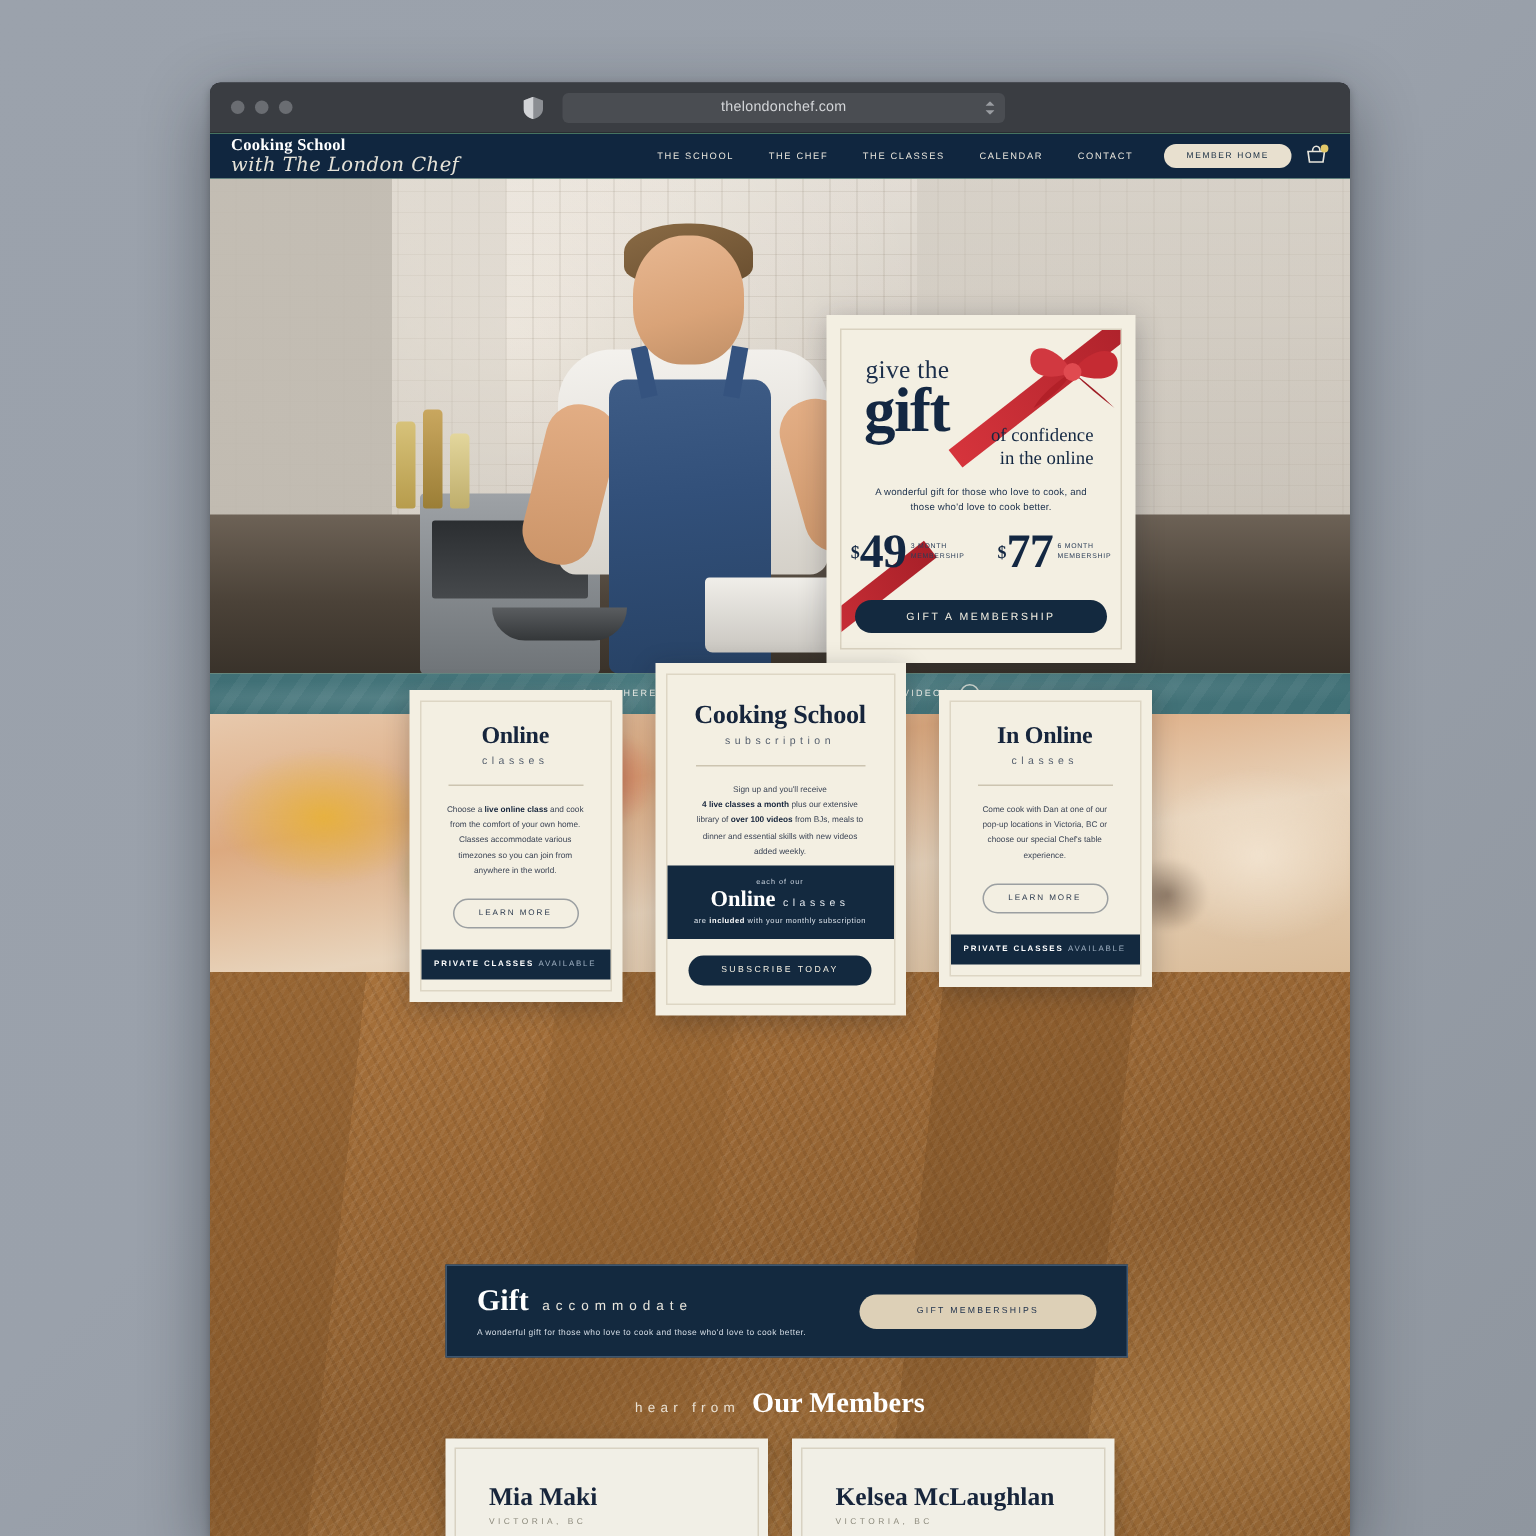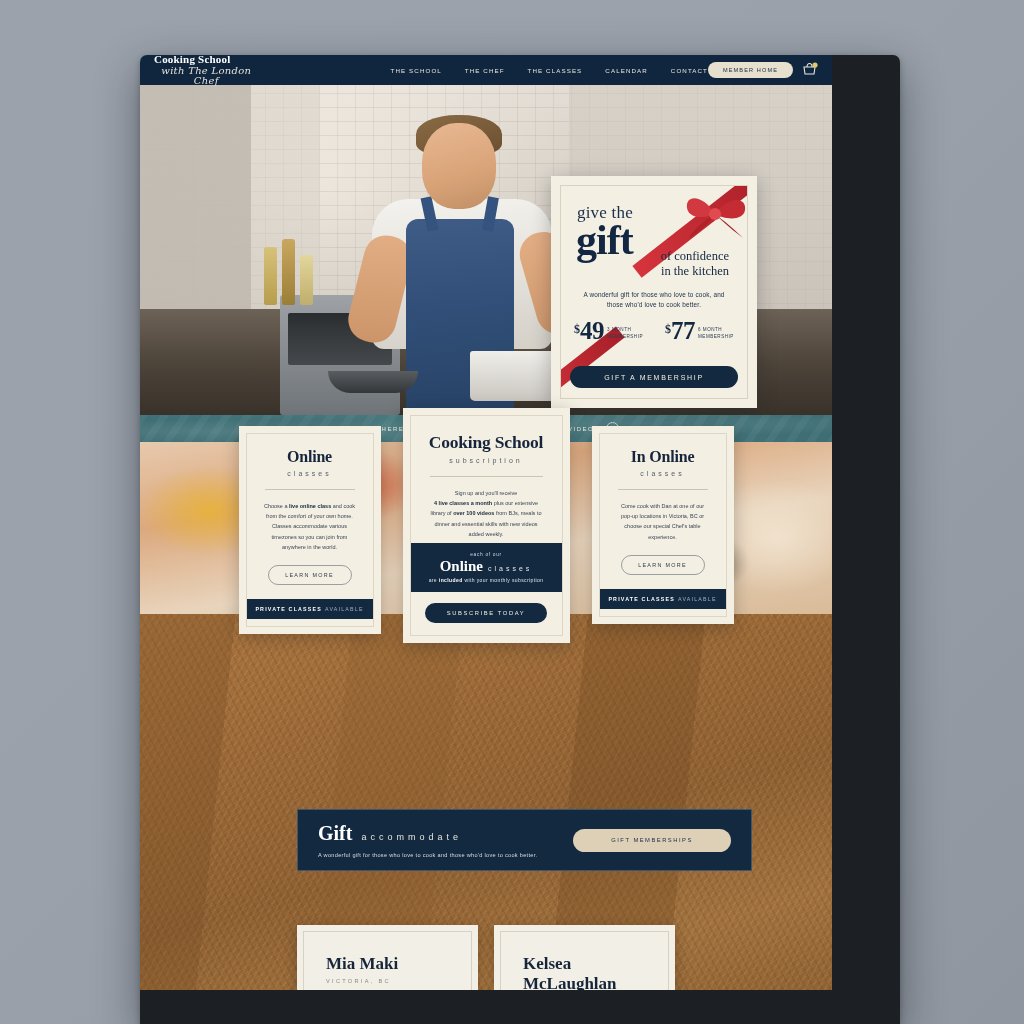--- a/index.html
+++ b/index.html
@@ -45,39 +45,39 @@
     display: flex; align-items: center; justify-content: center;
     color: #d3d5d8; font-size: 9.5px; letter-spacing: .2px;
   }
   .url-chev {
     position: absolute; right: 7px; top: 50%; transform: translateY(-50%);
     color: #9a9da2; font-size: 7px; line-height: 1;
     display:flex; flex-direction:column; gap:1px;
   }
 
   
-  .viewport { position: relative; width: 692px; height: 935px; overflow: hidden; background:#86efac; }
+  .viewport { position: relative; width: 760px; height: 935px; overflow: hidden; background:#86efac; }
 
   
   .sitenav {
     position: relative; z-index: 40;
     height: 30px;
     background: #10263f;
     display: flex; align-items: center;
     padding: 0 14px;
   }
   .logo { color: #fff; line-height: 1; }
   .logo-main {
     font-family: "Liberation Serif", serif;
     font-size: 11px; letter-spacing: .2px; font-weight: 700;
     display:block;
   }
   .logo-sub {
     font-family: "DejaVu Serif", serif;
-    font-size: 10px; font-style: italic; color: #e5e2d8;
+    font-size: 13px; font-style: italic; color: #e5e2d8;
     display:block; margin-top: 1px; letter-spacing: .3px; text-align: center;
   }
   .navlinks { display:flex; gap: 23px; margin-left: 132px; }
   .navlink {
     color: #e8e5dc; font-size: 6.2px; letter-spacing: 1.1px;
     text-transform: uppercase; white-space: nowrap;
   }
   .nav-right { margin-left: auto; display:flex; align-items:center; gap:10px; }
   .member-btn {
     background: #e8e0cf; color: #13293f;
@@ -219,21 +219,21 @@
   }
   .gc-prices {
     display:flex; justify-content:center; gap: 22px; margin-top: 10px;
   }
   .price { display:flex; align-items: flex-start; gap: 3px; }
   .price-amt {
     font-family: "Liberation Serif", serif; font-weight: 700;
     color: #132742; line-height: .85;
   }
   .price-amt .cur { font-size: 12px; vertical-align: super; }
-  .price-amt .num { font-size: 25px; letter-spacing: -.5px; }
+  .price-amt .num { font-size: 32px; letter-spacing: -.5px; }
   .price-label {
     font-size: 4.6px; color: #2a3d57; line-height: 1.5;
     letter-spacing: .5px; text-transform: uppercase; margin-top: 7px;
   }
   .gc-cta {
     position:absolute; left: 9px; right: 9px; bottom: 10px;
     height: 22px; background: #13293f; border-radius: 11px;
     display:flex; align-items:center; justify-content:center;
     color:#f3efe2; font-size: 7px; letter-spacing: 1.7px;
     z-index: 6;
@@ -432,20 +432,40 @@
   .tloc {
     font-size: 5.6px; letter-spacing: 2.3px; color: #8c8a7c;
     margin-top: 4px;
   }
 </style>
 </head>
 <body>
 
 <div class="browser">
 
+  <div class="titlebar">
+    <div class="traffic">
+      <span class="dot"></span>
+      <span class="dot"></span>
+      <span class="dot"></span>
+    </div>
+    <svg class="tb-shield" viewBox="0 0 13 15">
+      <path d="M6.5 0 L13 2.5 V8 C13 11.6 10 14 6.5 15 C3 14 0 11.6 0 8 V2.5 Z" fill="#8b8e93"></path>
+      <path d="M6.5 0 L6.5 15 C3 14 0 11.6 0 8 V2.5 Z" fill="#d2d4d7"></path>
+    </svg>
+    <div class="urlbar">
+      <span>thelondonchef.com</span>
+      <span class="url-chev">
+        <svg width="6" height="9" viewBox="0 0 6 9">
+            <path d="M3 0 L6 3 H0 Z" fill="#9a9da2"></path>
+            <path d="M3 9 L0 6 H6 Z" fill="#9a9da2"></path>
+          </svg>
+      </span>
+    </div>
+  </div>
 
   <div class="viewport">
 
     <div class="sitenav">
       <div class="logo">
         <span class="logo-main">Cooking School</span>
         <span class="logo-sub">with The London Chef</span>
       </div>
       <div class="navlinks">
         <span class="navlink">THE SCHOOL</span>
@@ -495,21 +515,21 @@
             <path d="M36 26 C48 8 68 8 66 22 C64 34 44 31 36 26 Z" fill="#c52b33"></path>
             <path d="M36 26 C30 36 18 46 10 50 C16 40 26 32 36 26 Z" fill="#b22028"></path>
             <path d="M36 26 C44 34 56 44 64 50 C56 42 44 32 36 26 Z" fill="#9e1b23"></path>
             <circle cx="36" cy="26" r="6" fill="#e04a50"></circle>
           </svg>
           <div class="gc-content">
             <div class="gc-give">give the</div>
             <div class="gc-gift">gift</div>
             <div class="gc-of">
               <div>of confidence</div>
-              <div>in the kitchen</div>
+              <div>in the online</div>
             </div>
             <div class="gc-desc">A wonderful gift for those who love to cook, and those who'd love to cook better.</div>
             <div class="gc-prices">
               <div class="price">
                 <span class="price-amt">
                   <span class="cur">$</span><span class="num">49</span>
                 </span>
                 <span class="price-label">3 MONTH MEMBERSHIP</span>
               </div>
               <div class="price">
@@ -595,20 +615,23 @@
         <div class="gb-left">
           <div class="gb-title">
             <span class="gb-title-main">Gift</span>
             <span class="gb-title-sub">accommodate</span>
           </div>
           <div class="gb-desc">A wonderful gift for those who love to cook and those who'd love to cook better.</div>
         </div>
         <div class="gb-btn">GIFT MEMBERSHIPS</div>
       </div>
 
+      <div class="members-head">
+        <span class="mh-small">hear from</span><span class="mh-main">Our Members</span>
+      </div>
 
       <div class="testimonials">
         <div class="tcard">
           <div class="tcard-in">
             <div class="tname">Mia Maki</div>
             <div class="tloc">VICTORIA, BC</div>
 
           </div>
         </div>
         <div class="tcard">

